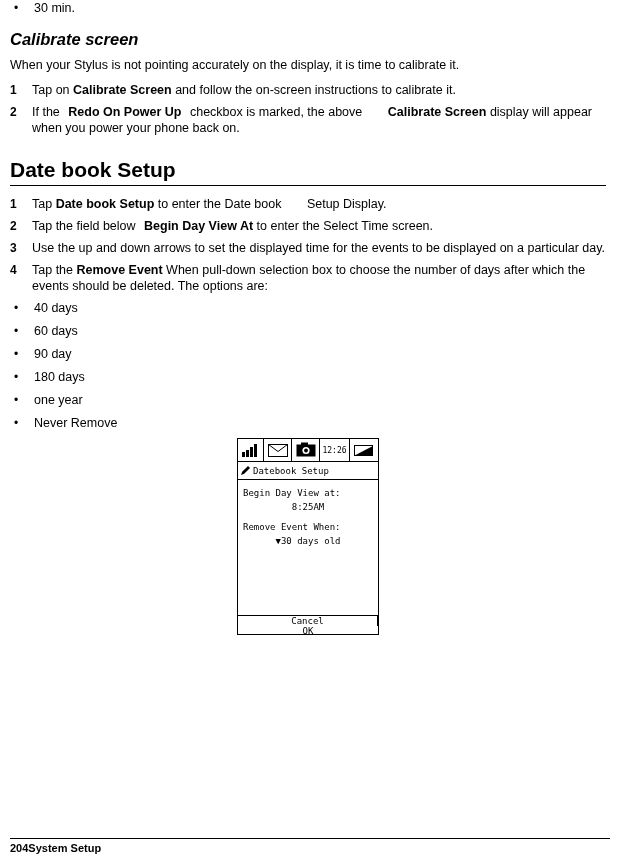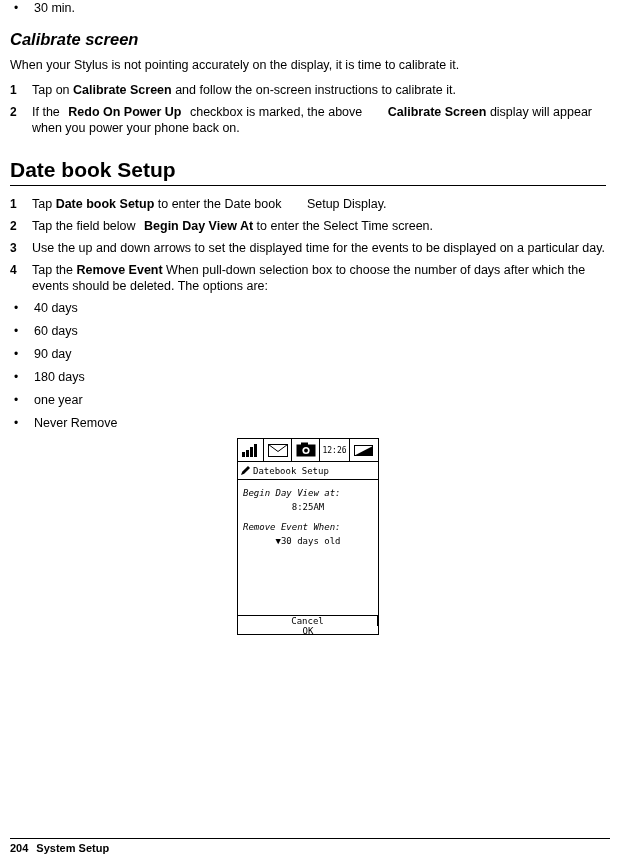--- a/index.html
+++ b/index.html
@@ -159,21 +159,20 @@
     padding-top: 6px;
     box-sizing: border-box;
   }
   .scr-line {
     text-align: center;
     white-space: pre;
   }
   .scr-line.left {
     text-align: left;
     padding-left: 5px;
-    font-style: italic;
   }
   .spacer-6 { height: 6px; }
   .btn-bar {
     display: flex;
     border-top: 1px solid #000;
     height: 18px;
     flex-direction: column;
   }
   .btn {
     flex: 1;
@@ -196,21 +195,21 @@
   .footer-rule {
     border: 0;
     border-top: 1px solid #000;
     margin: 0 0 3px 0;
   }
   .footer-text {
     font-size: 11px;
     font-weight: bold;
     font-family: "Liberation Sans", sans-serif;
   }
-  .footer-text .pg { margin-right: 8px; }
+  .footer-text .pg { }
 </style>
 </head>
 <body>
 
 <div class="page">
   <div class="content">
 
     <div class="bullet-row">
       <span class="bullet-mark">•</span>
       <span class="bullet-text">30 min.</span>

